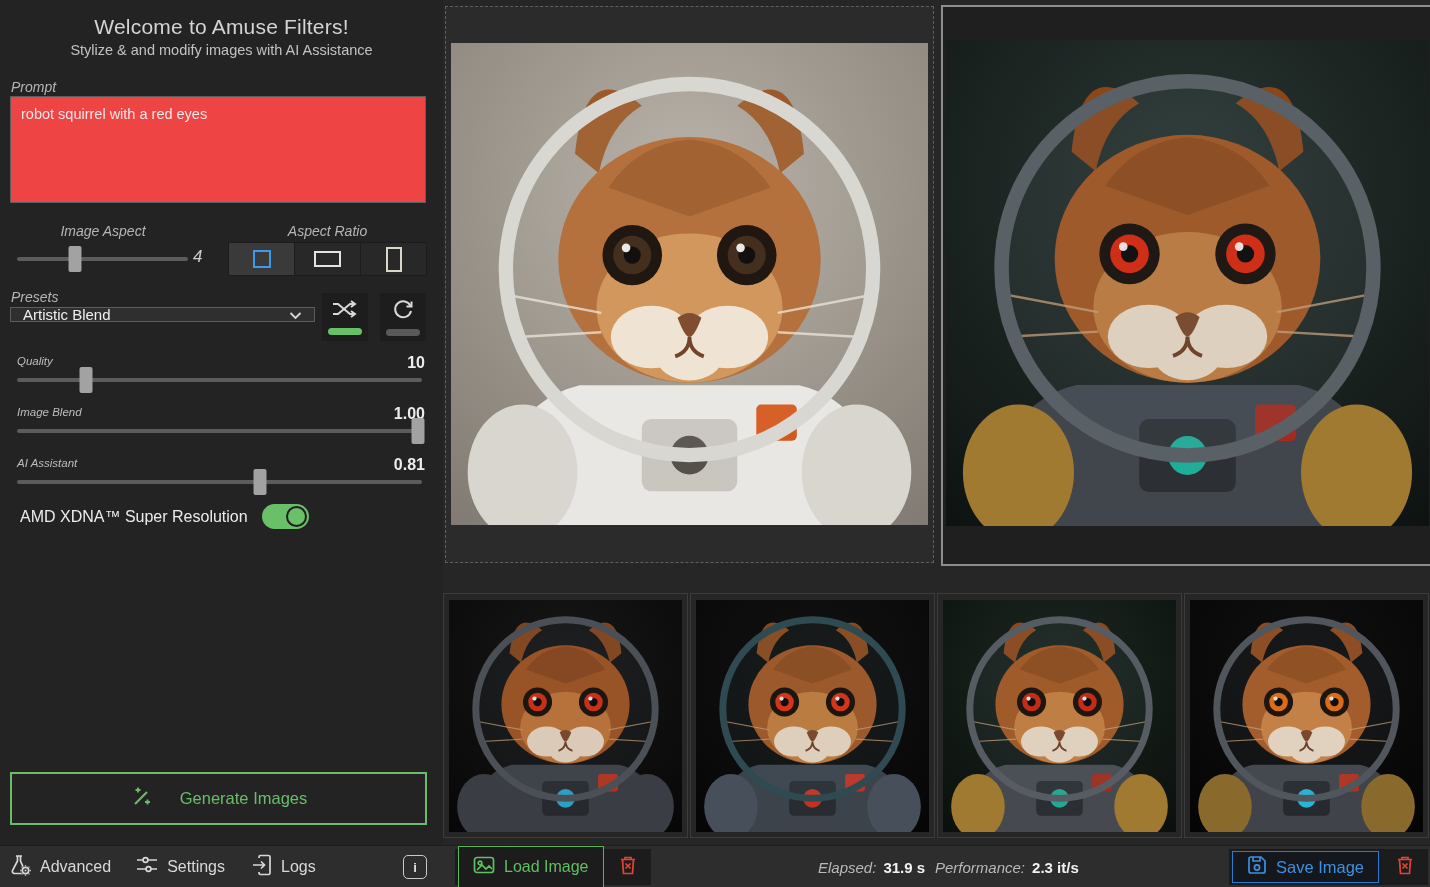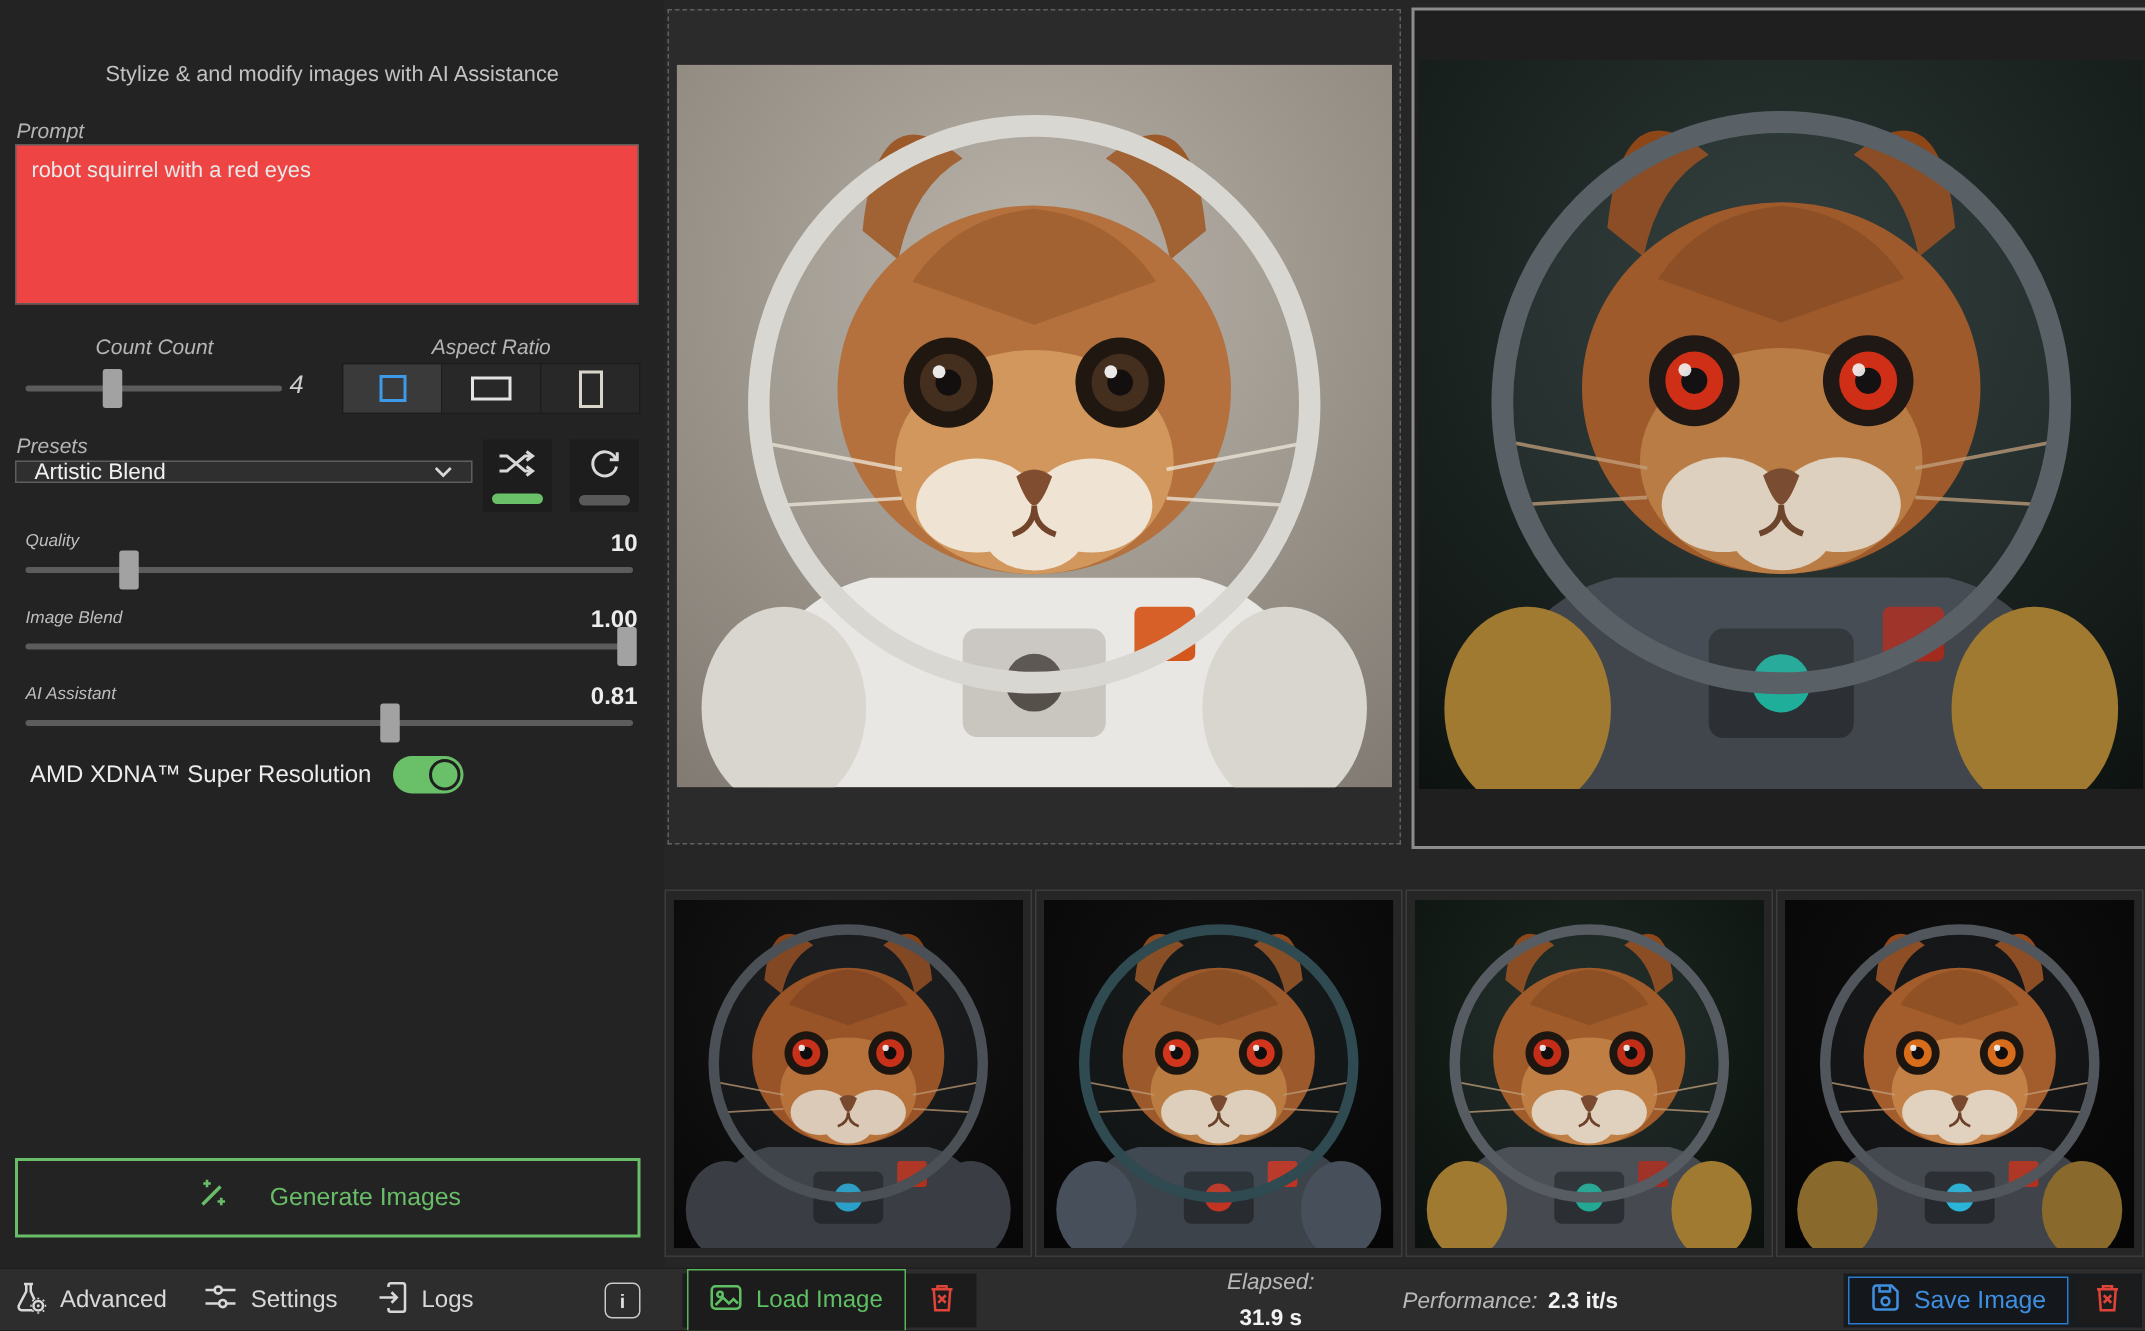--- a/index.html
+++ b/index.html
@@ -77,38 +77,39 @@
     color:#e2e2e2; font-size:13px; font-weight:bold; display:flex; align-items:center; justify-content:center; cursor:pointer; }
 
   .statusbar { position:absolute; left:443px; top:0; width:987px; height:42px; }
   .load-group { position:absolute; left:12px; top:3px; height:36px; background:#1c1c1c; display:flex; align-items:center; padding:0 3px; gap:4px; }
   .load-btn { height:42px; border:1.5px solid #58b55c; background:#1c1c1c; color:#5fbf63; font-size:16px;
     display:flex; align-items:center; gap:9px; padding:0 14px; cursor:pointer; font-family:"Liberation Sans", sans-serif; }
   .trash-btn { width:40px; height:30px; display:flex; align-items:center; justify-content:center; cursor:pointer; background:#1c1c1c; }
   .stat { position:absolute; top:0; height:42px; display:flex; align-items:center; gap:7px; }
   .stat .slabel { font-style:italic; color:#b9b9b9; font-size:15px; }
   .stat .svalue { color:#f2f2f2; font-size:15px; font-weight:bold; }
-  .stat.elapsed { left:375px;flex-direction:column; }
+  .stat.elapsed { left:375px; }
   .stat.perf { left:492px; }
   .save-group { position:absolute; left:786px; top:3px; height:36px; background:#191c1f; display:flex; align-items:center; padding:0 3px; gap:6px; }
   .save-btn { height:32px; border:1.5px solid #2a7ad0; background:#14181d; color:#3f8fe0; font-size:16.5px;
     display:flex; align-items:center; gap:9px; padding:0 14px; cursor:pointer; font-family:"Liberation Sans", sans-serif; }
 </style>
 </head>
 <body>
 
 <div id="app">
 
   <div class="sidebar">
+    <div class="app-title">Welcome to Amuse Filters!</div>
     <div class="app-subtitle">Stylize &amp; and modify images with AI Assistance</div>
 
     <div class="lbl prompt-label">Prompt</div>
     <textarea class="prompt-box" spellcheck="false" style="">robot squirrel with a red eyes</textarea>
 
-    <div class="lbl count-label">Count Count</div>
+    <div class="lbl count-label">Image Aspect</div>
     <div class="slider count-slider">
       <div class="handle" style="left: 34%;"></div>
     </div>
     <div class="count-value">4</div>
 
     <div class="lbl aspect-label">Aspect Ratio</div>
     <div class="aspect-group">
       <div class="aspect-btn selected">
         <div class="shape-square"></div>
       </div>

